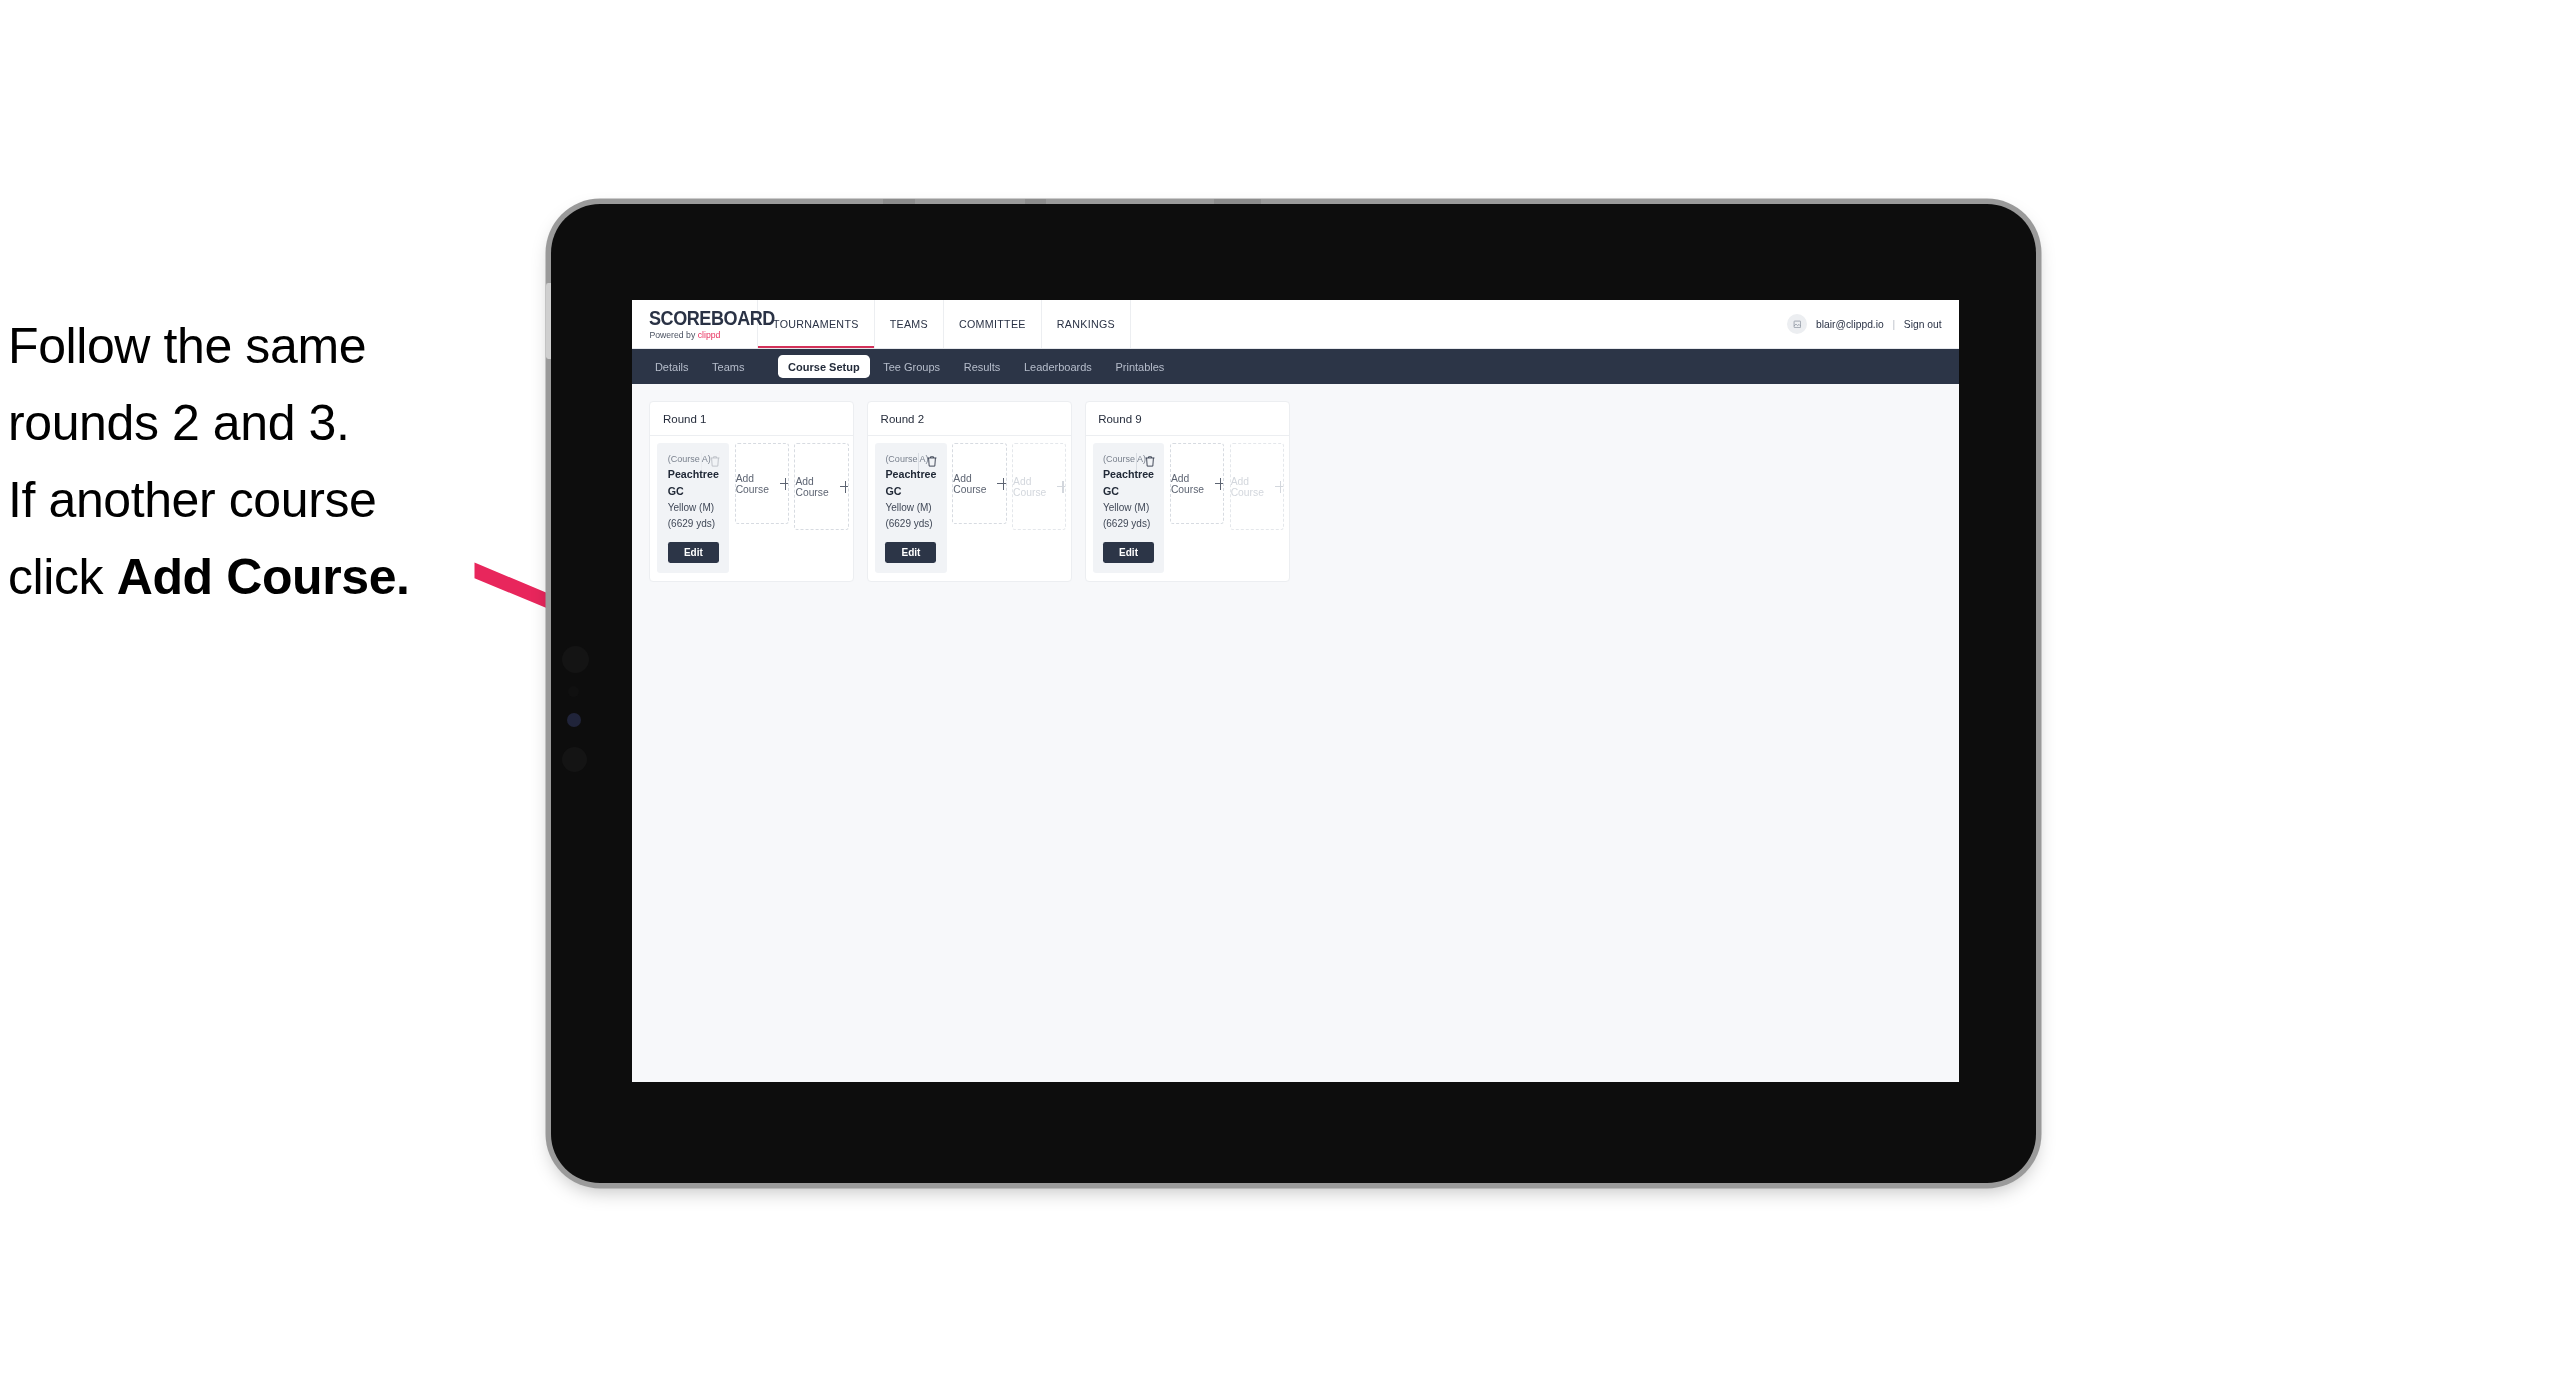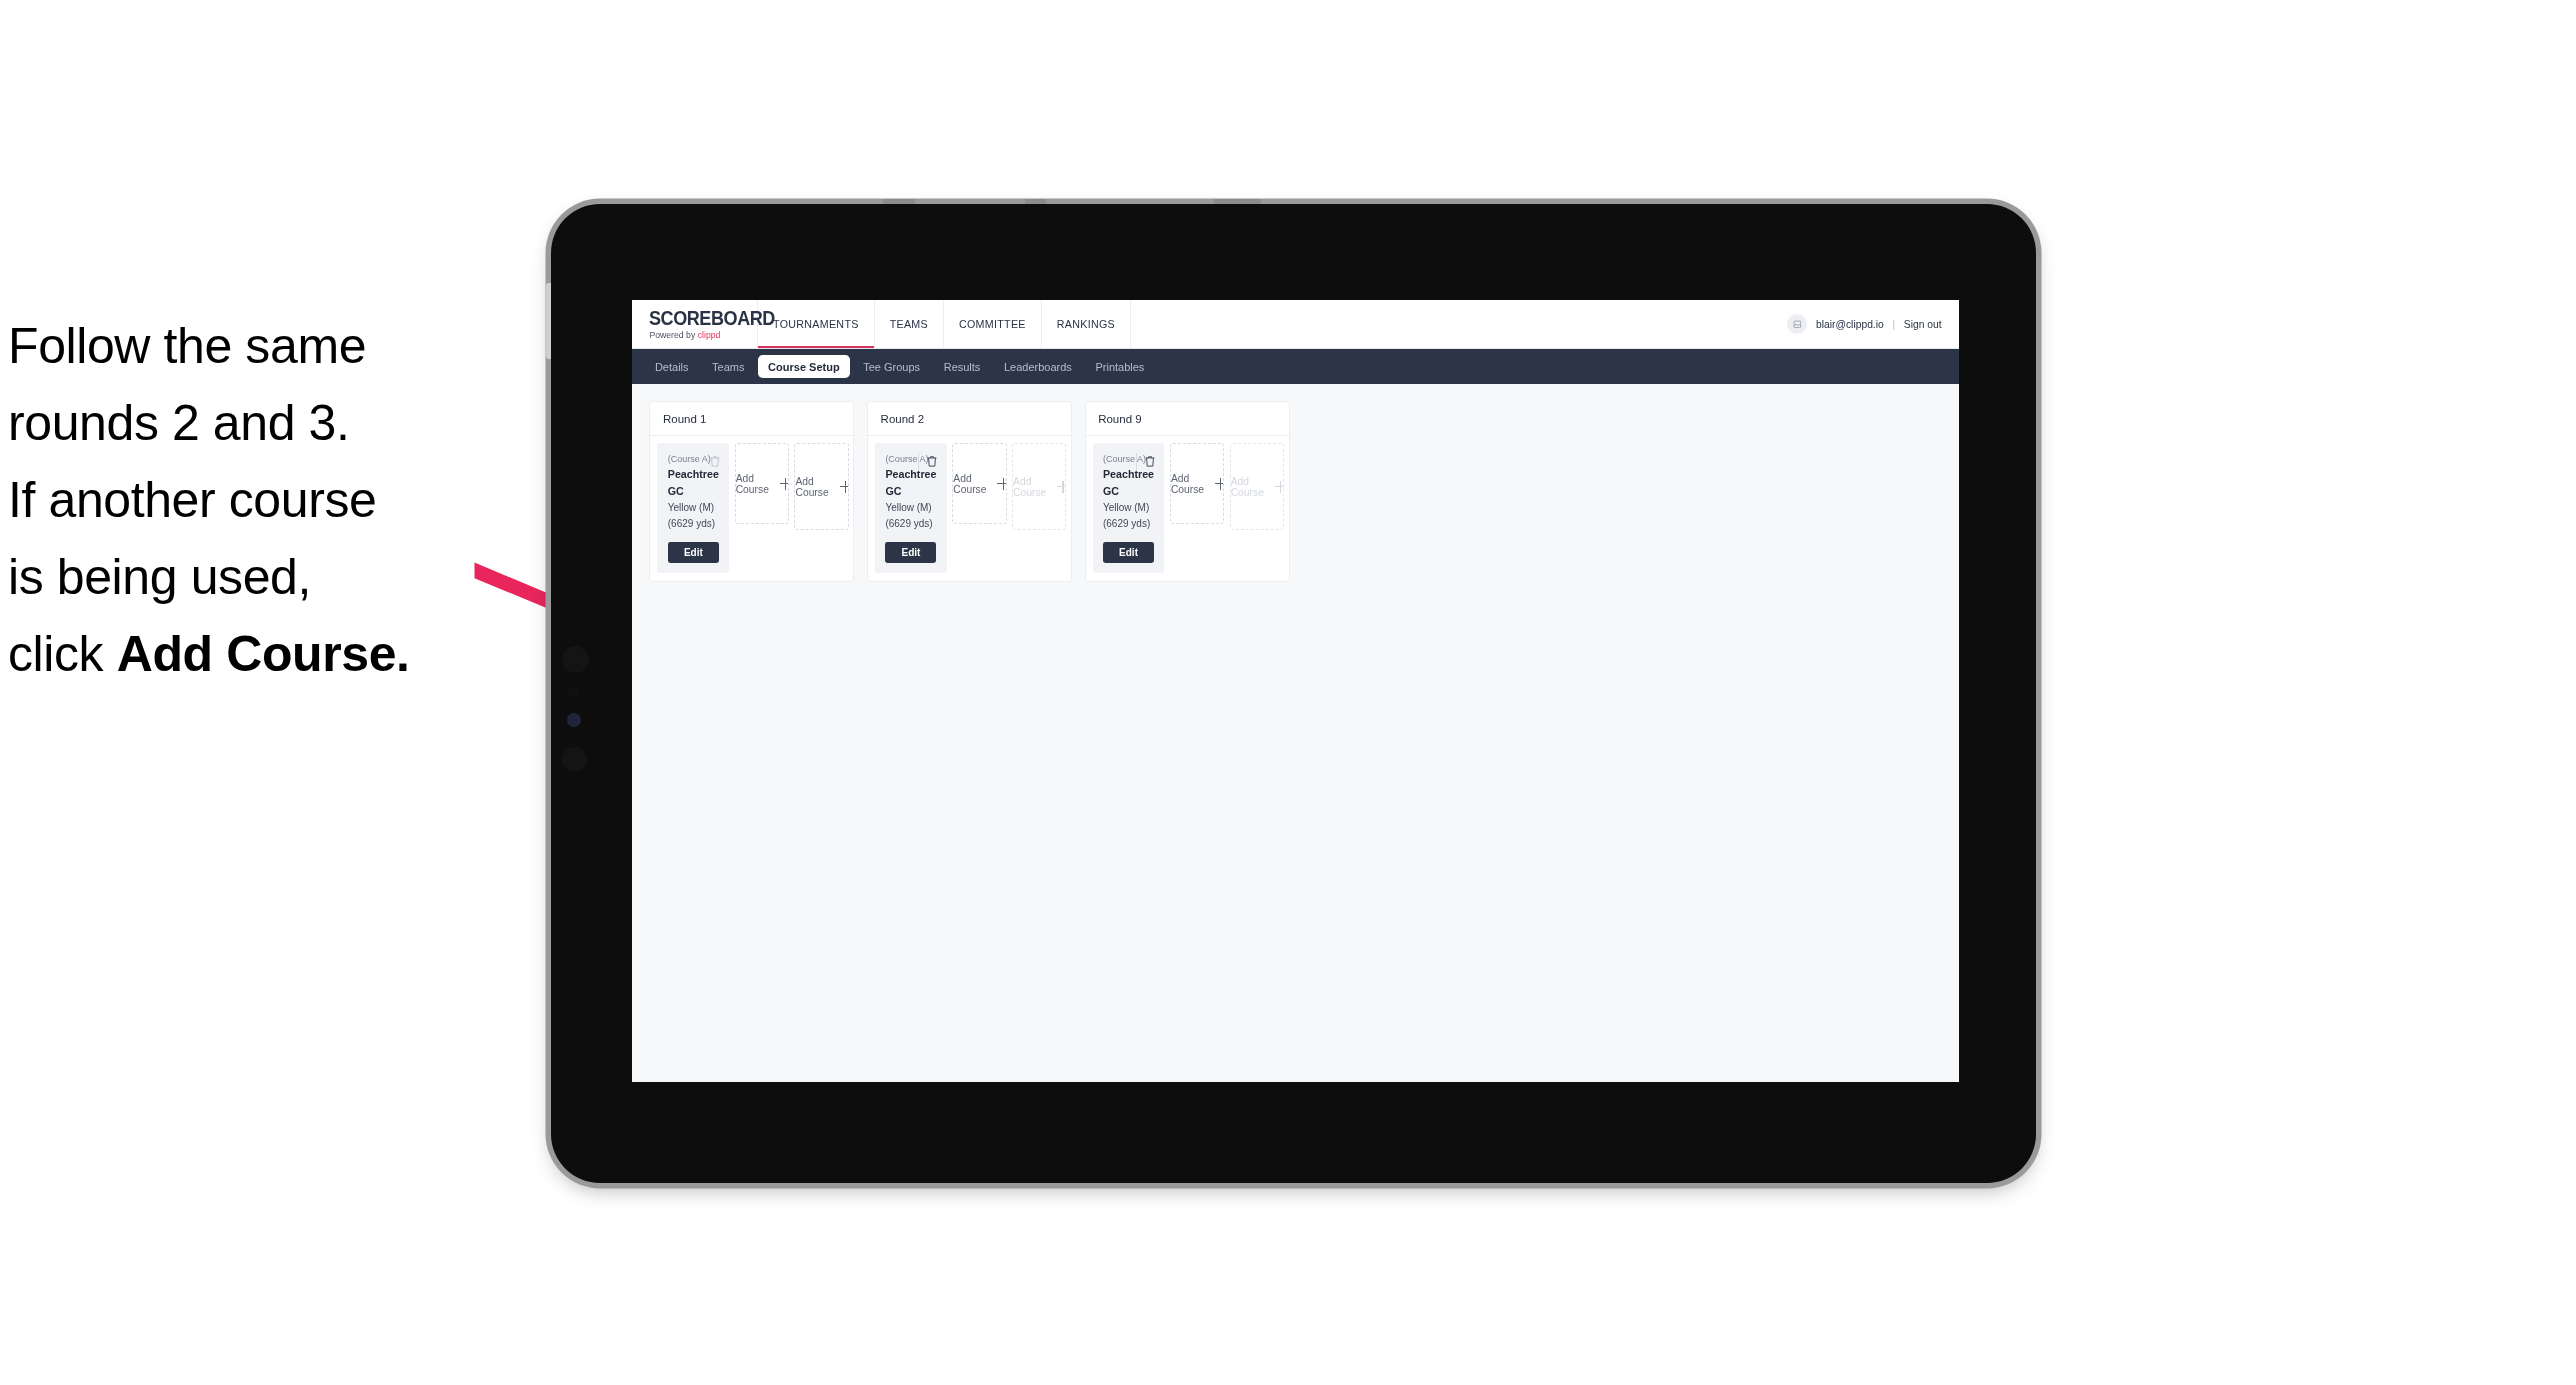--- a/index.html
+++ b/index.html
@@ -116,21 +116,21 @@
 
   
   #tabs {
     height: 35px; background: #2c3547;
     display: flex; align-items: center; padding: 0 12.6px; gap: 3px;
   }
   .tab {
     font-size: 11px; color: #b6bdcb; padding: 5.5px 10.3px;
     border-radius: 4.7px; cursor: pointer; white-space: nowrap;
   }
-  .tab.active { background: #ffffff; color: #232b3a; font-weight: 600; }
+  .tab.active { background: #ffffff; color: #232b3a; font-weight: 600; margin-left: 20px; }
 
   
   #main { padding: 17.4px 17.4px; display: flex; gap: 12.6px; align-items: flex-start; }
   .round-col {
     width: 205px; background: #ffffff; border: 0.8px solid #eceef1;
     border-radius: 4px; overflow: hidden; flex: 0 0 auto;
   }
   .round-head {
     padding: 10.3px 12.6px; font-size: 11.5px; color: #262d3c;
     border-bottom: 0.8px solid #eceef1;
@@ -174,21 +174,20 @@
   .add-course.dim { color: #d3d7dd; border-color: #e4e7eb; }
   .add-course.tall { height: 87px; }
 </style>
 </head>
 <body>
 
 <div id="annotation">
   <div>Follow the same</div>
   <div>rounds 2 and 3.</div>
   <div>If another course</div>
-  <div>is being used,</div>
   <div><span>click </span><b>Add Course.</b></div>
 </div>
 
 <svg id="arrow" viewBox="0 0 400 160">
   <polygon points="0,12 228,108 250,72 300,150 205,146 222,124 0,32" fill="#e8265c"></polygon>
 </svg>
 
 <div id="tablet">
   <div class="top-notch" id="notch1"></div>
   <div class="top-notch" id="notch2"></div>

